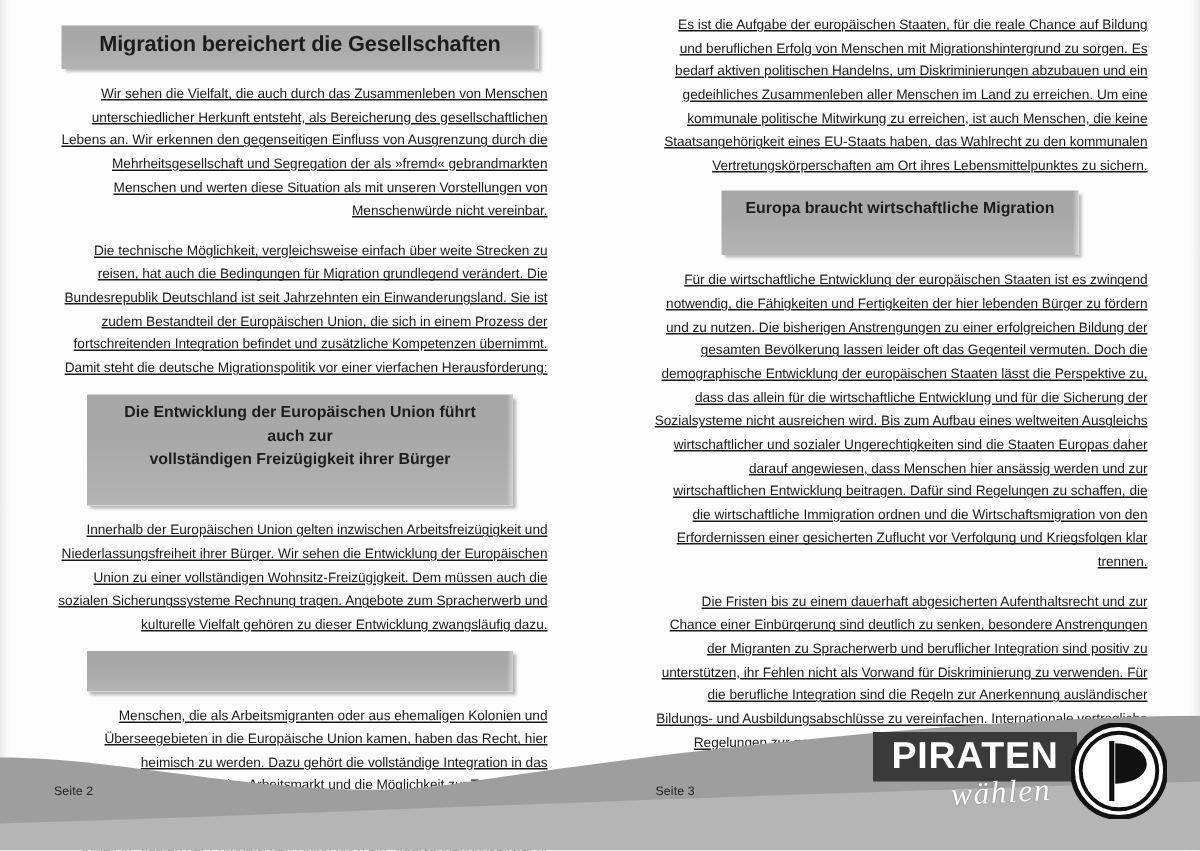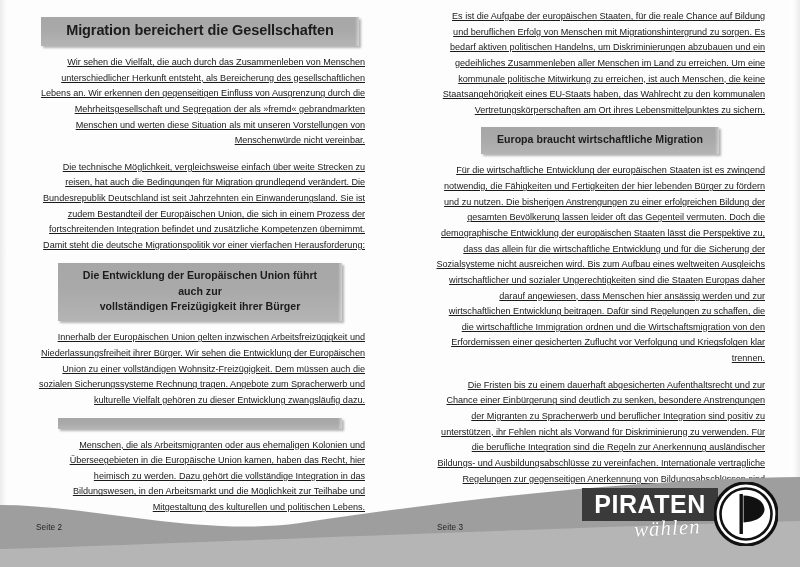--- a/index.html
+++ b/index.html
@@ -65,21 +65,21 @@
   }
 
   .banner.main {
     font-size: 14.5px;
     letter-spacing: -0.1px;
     padding: 6px 12px 7px;
     line-height: 1.1;
   }
   .banner.sub {
     font-size: 10.6px;
-    padding: 5px 14px 6px;
+    padding: 5px 14px 22px;
     line-height: 1.5;
     width: 86%;
   }
   .banner.sub .l2 { display: block; }
 
   .banner.main.b1 { width: 318px; margin-top: 17px; }
   .banner.main.b2 { width: 322px; margin-top: 12px; }
 
   
   .para {

